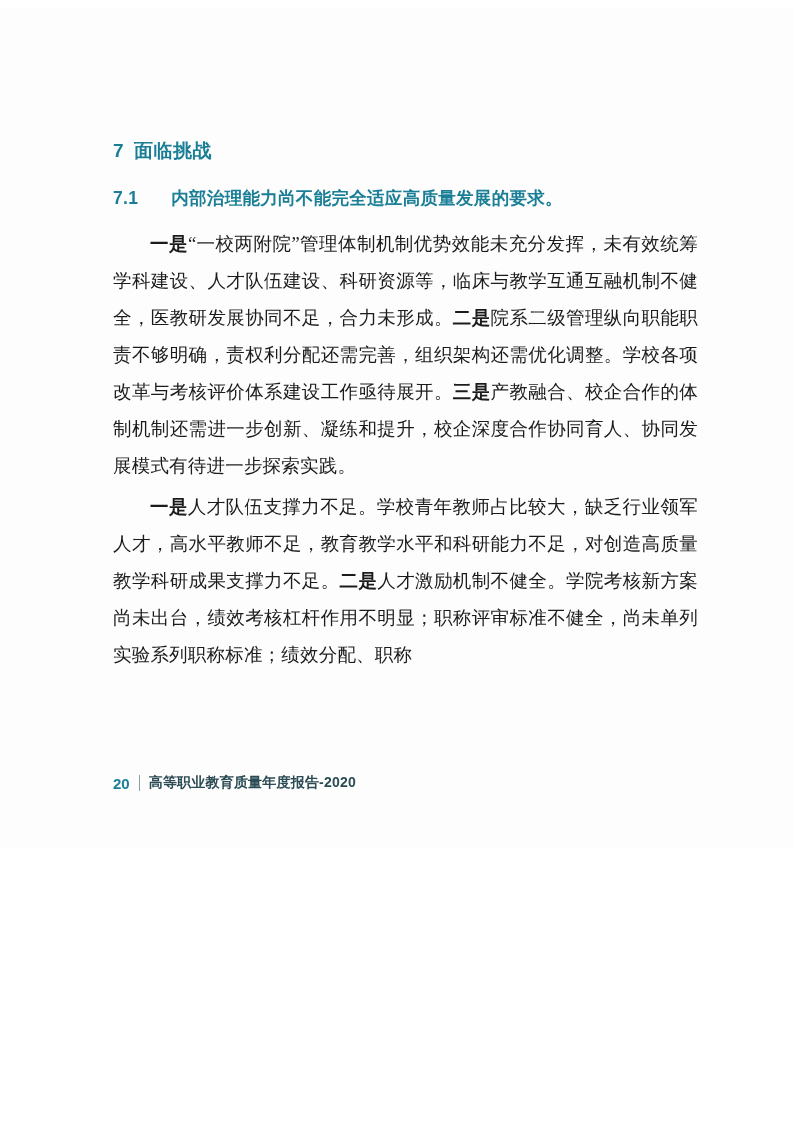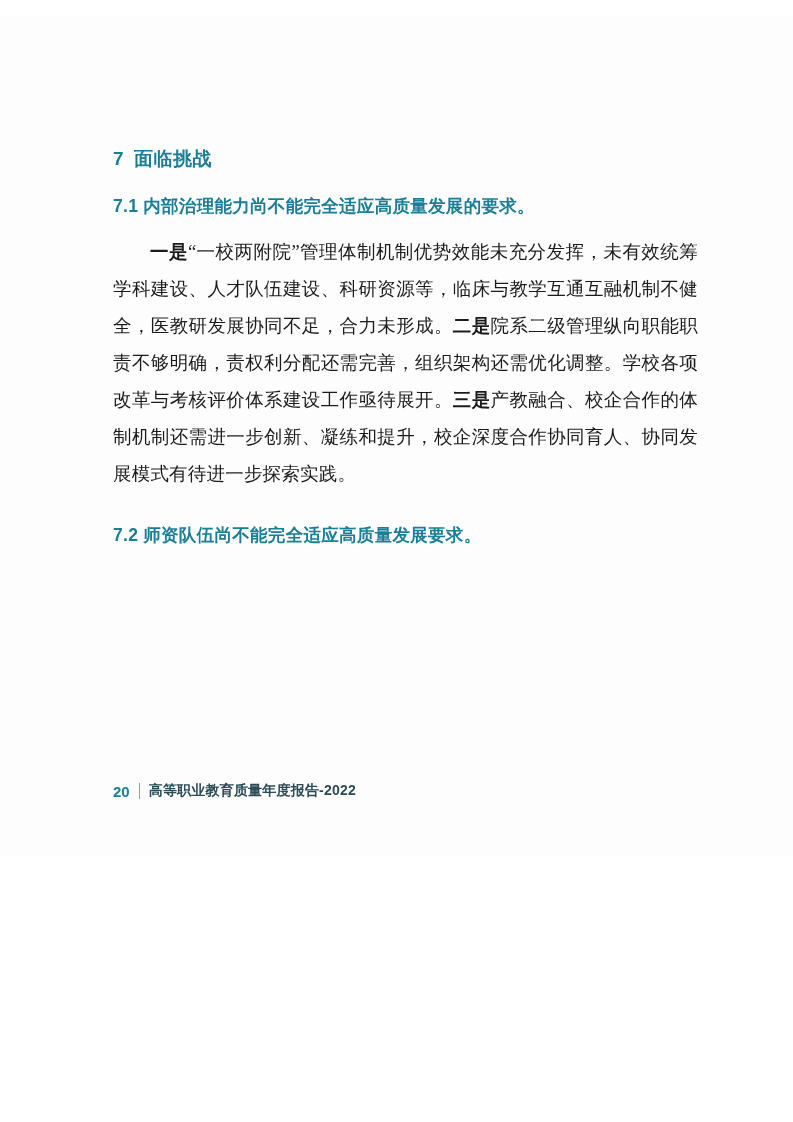--- a/index.html
+++ b/index.html
@@ -9,21 +9,21 @@
   body {
     width: 793px;
     height: 1122px;
     background: #ffffff;
     font-family: "Liberation Serif", serif;
     position: relative;
     overflow: hidden;
   }
   .page {
     position: absolute;
-    left: 0; top: 16px;
+    left: 0; top: 8px;
     width: 793px;
     height: 840px;
     box-sizing: border-box;
     padding: 130px 95px 12px 113px;
     background: #fdfdfd;
   }
   .h1 {
     color: #1a7f96;
     font-family: "Liberation Sans", sans-serif;
     font-weight: bold;
@@ -36,21 +36,21 @@
   }
   .h2 {
     color: #1a7f96;
     font-family: "Liberation Sans", sans-serif;
     font-weight: bold;
     font-size: 17.5px;
     margin: 0 0 16px 0;
     letter-spacing: 0.3px;
   }
   .h2 .num {
-    margin-right: 5px;
+    margin-right: 33px;
   }
   .h2-spaced {
     margin-top: 30px;
   }
   p.body {
     margin: 0 0 4px 0;
     font-size: 18.5px;
     line-height: 37px;
     color: #1b1b1b;
     text-align: justify;
@@ -102,24 +102,24 @@
 
   <h2 class="h2">
     <span class="num">7.1</span><span>内部治理能力尚不能完全适应高质量发展的要求。</span>
   </h2>
 
   <p class="body">
     <span class="bold">一是</span><span>“一校两附院”管理体制机制优势效能未充分发挥，未有效统筹学科建设、人才队伍建设、科研资源等，临床与教学互通互融机制不健全，医教研发展协同不足，合力未形成。</span><span class="bold">二是</span><span>院系二级管理纵向职能职责不够明确，责权利分配还需完善，组织架构还需优化调整。学校各项改革与考核评价体系建设工作亟待展开。</span><span class="bold">三是</span><span>产教融合、校企合作的体制机制还需进一步创新、凝练和提升，校企深度合作协同育人、协同发展模式有待进一步探索实践。</span>
   </p>
 
 
-  <h2 class="h2 h2-spaced">
-    <span class="num">7.2</span><span>师资队伍尚不能完全适应高质量发展要求。</span>
-  </h2>
 
+  <p class="body">
+    <span class="bold">一是</span><span>人才队伍支撑力不足。学校青年教师占比较大，缺乏行业领军人才，高水平教师不足，教育教学水平和科研能力不足，对创造高质量教学科研成果支撑力不足。</span><span class="bold">二是</span><span>人才激励机制不健全。学院考核新方案尚未出台，绩效考核杠杆作用不明显；职称评审标准不健全，尚未单列实验系列职称标准；绩效分配、职称</span>
+  </p>
 
   <div class="footer">
     <span class="pagenum">20</span>
     <span class="divider"></span>
-    <span class="ftext">高等职业教育质量年度报告-2022</span>
+    <span class="ftext">高等职业教育质量年度报告-2020</span>
   </div>
 
 </div>
 
 </body></html>

